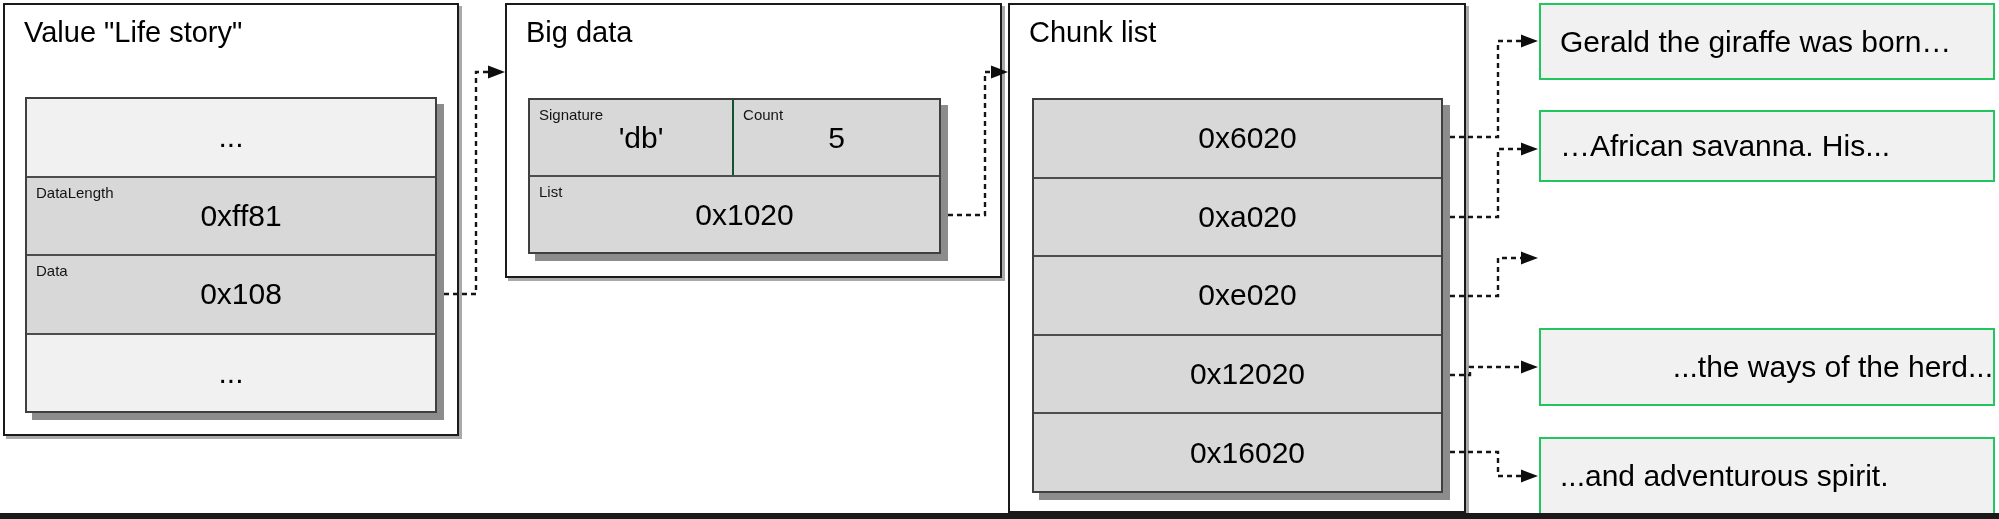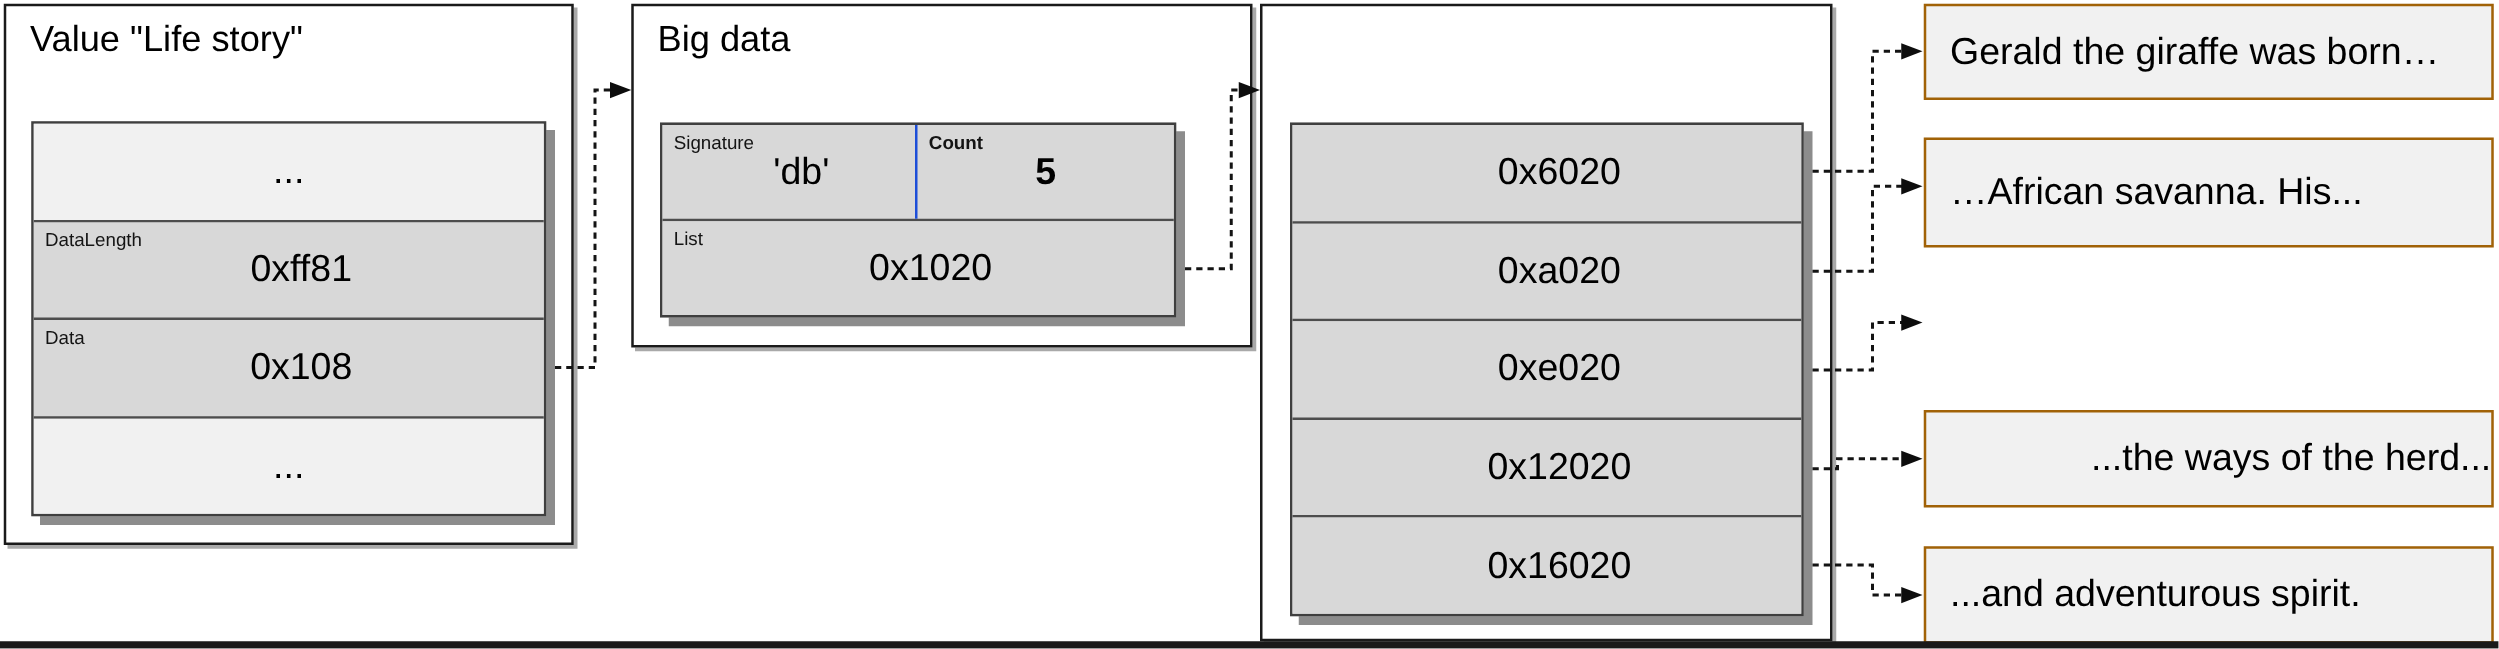--- a/index.html
+++ b/index.html
@@ -25,30 +25,30 @@
     align-items:center;justify-content:center;border-bottom:2px solid #4d4d4d;
   }
   .trow:last-child{border-bottom:none;}
   .dark{background:#d8d8d8;padding-left:20px;}
   .light{background:#f1f1f1;}
   .cellrow{padding:0;}
   .cell{
     position:relative;display:flex;align-items:center;justify-content:center;
     box-sizing:border-box;height:100%;
   }
-  .cell-sig{flex:0 0 49.9%;border-right:2px solid #1d4ed8;padding-left:20px;}
-  .cell-count{flex:1;font-weight:bold;}
+  .cell-sig{flex:0 0 49.9%;border-right:2px solid #14532d;padding-left:20px;}
+  .cell-count{flex:1;}
   .cell-label{
     position:absolute;top:6px;left:9px;font-size:15px;color:#141414;
     white-space:nowrap;
   }
   .val{font-size:30px;white-space:nowrap;}
   .chunk-text-box{
     position:absolute;left:1539px;width:456px;background:#f1f1f1;
-    border:2px solid #a16207;box-sizing:border-box;display:flex;
+    border:2px solid #22c55e;box-sizing:border-box;display:flex;
     align-items:center;padding-left:19px;font-size:30px;white-space:nowrap;
   }
   .overlay{
     position:absolute;left:0;top:0;width:1999px;height:519px;
     pointer-events:none;
   }
   .connector{fill:none;stroke:#141414;stroke-width:2.4;stroke-dasharray:5 4;}
   .arrowhead{fill:#0d0d0d;stroke:none;}
   .bottom-rule{
     position:absolute;left:0;top:513px;width:1999px;height:6px;background:#1a1a1a;
@@ -93,20 +93,21 @@
         </div>
       </div>
       <div class="trow dark">
         <span class="cell-label">List</span>
         <span class="val">0x1020</span>
       </div>
     </div>
   </div>
 
   <div class="outer-box" style="left:1008px;top:3px;width:458px;height:510px;">
+    <div class="box-title">Chunk list</div>
     <div class="itable" style="left:22px;top:93px;width:411px;height:395px;">
       <div class="trow dark">
         <span class="val">0x6020</span>
       </div>
       <div class="trow dark">
         <span class="val">0xa020</span>
       </div>
       <div class="trow dark">
         <span class="val">0xe020</span>
       </div>
@@ -115,21 +116,21 @@
       </div>
       <div class="trow dark">
         <span class="val">0x16020</span>
       </div>
     </div>
   </div>
 
   <div class="chunk-text-box" style="top:3px;height:77px;">
     <span>Gerald the giraffe was born…</span>
   </div>
-  <div class="chunk-text-box" style="top:110px;height:88px;align-items:center;">
+  <div class="chunk-text-box" style="top:110px;height:72px;align-items:center;">
     <span>…African savanna. His...</span>
   </div>
   <div class="chunk-text-box" style="top:328px;height:78px;justify-content:flex-end;">
     <span>...the ways of the herd...</span>
   </div>
   <div class="chunk-text-box" style="top:437px;height:78px;">
     <span>...and adventurous spirit.</span>
   </div>
 
   <div class="bottom-rule"></div>

